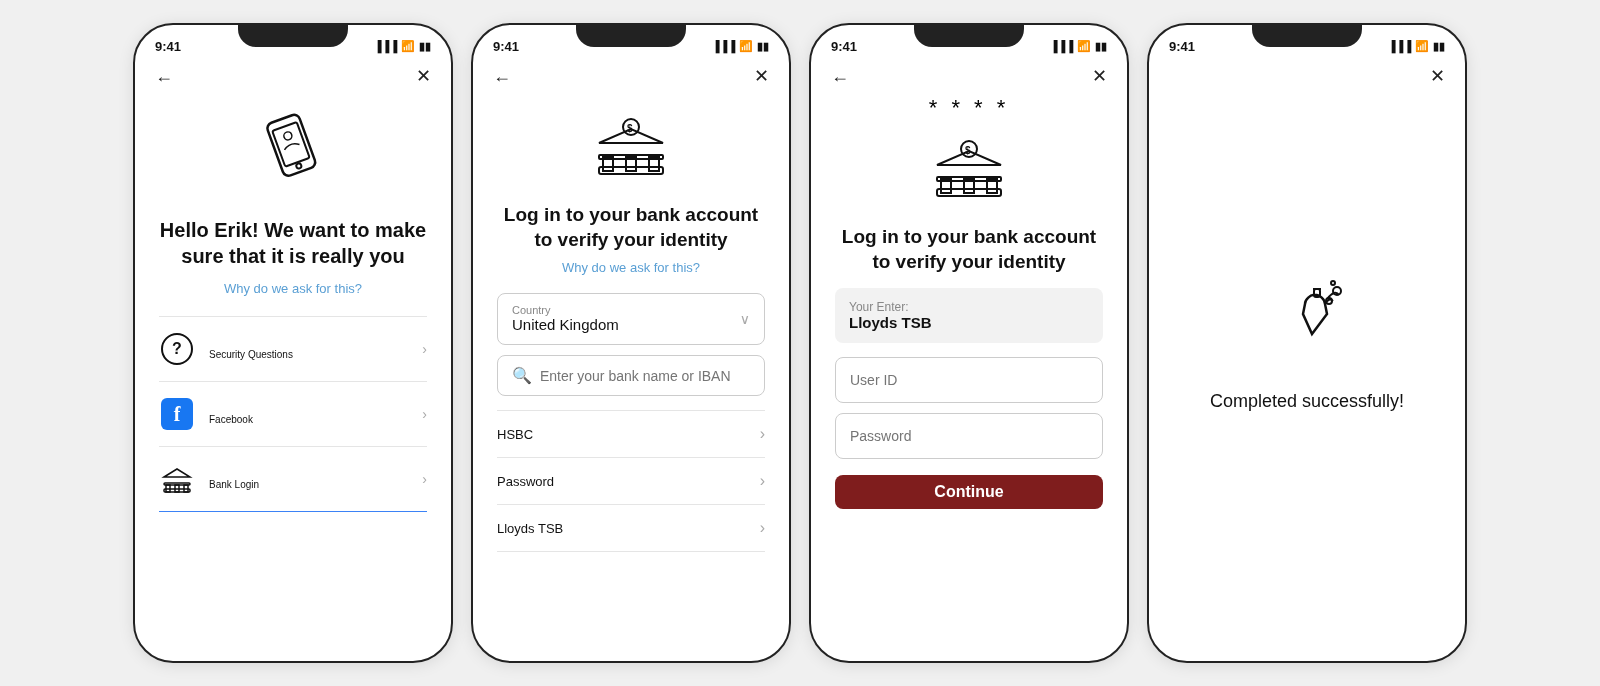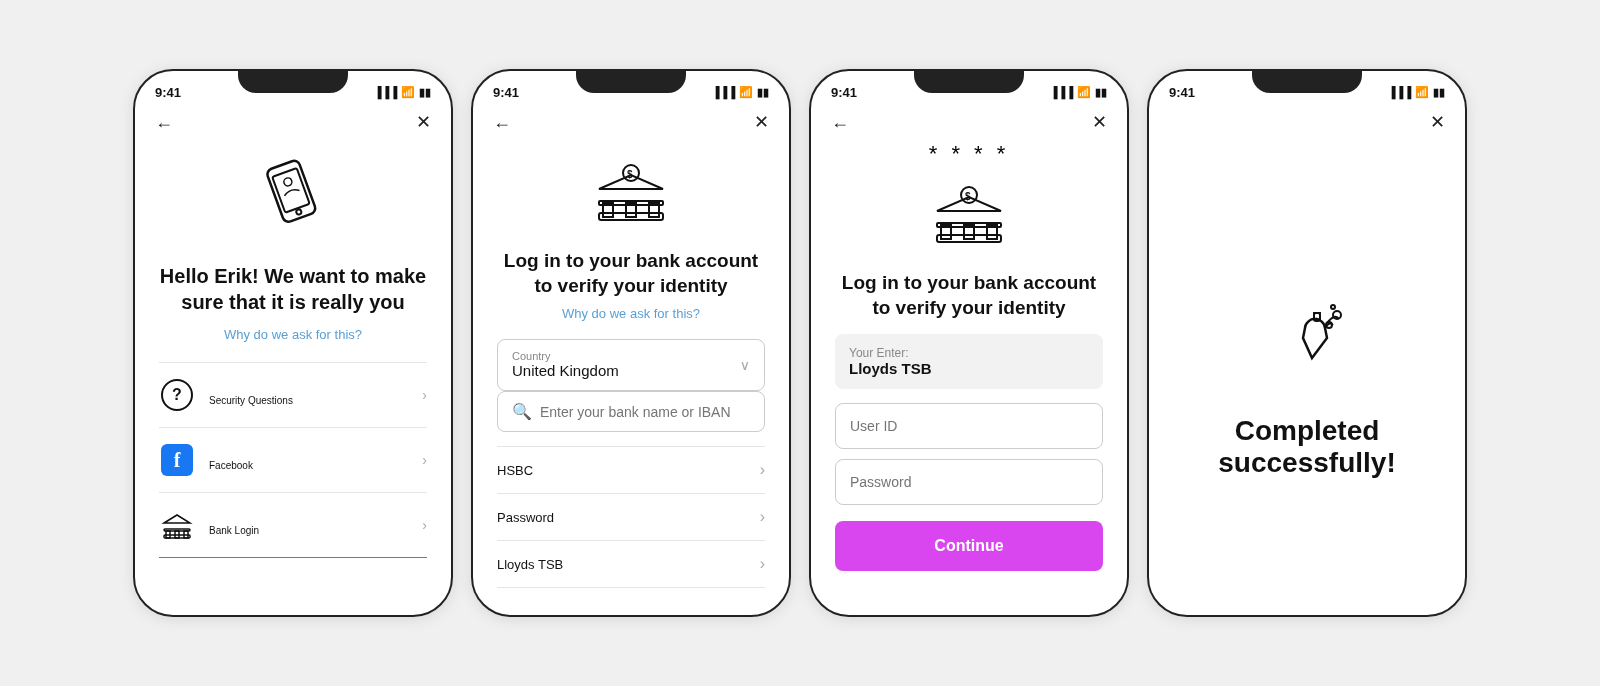--- a/index.html
+++ b/index.html
@@ -8,21 +8,21 @@
       display: flex;
       justify-content: center;
       align-items: center;
       min-height: 100vh;
       font-family: -apple-system, BlinkMacSystemFont, 'Segoe UI', sans-serif;
       gap: 18px;
       padding: 20px;
     }
     .phone {
       width: 320px;
-      height: 548px;
+      height: 640px;
       background: #fff;
       border-radius: 40px;
       border: 2px solid #222;
       position: relative;
       overflow: hidden;
       flex-shrink: 0;
       box-shadow: 0 2px 16px rgba(0,0,0,0.10);
     }
     
     .phone::before {
@@ -74,21 +74,21 @@
     .menu-icon { width: 36px; height: 36px; margin-right: 14px; display: flex; align-items: center; justify-content: center; flex-shrink: 0; }
     .menu-label { flex: 1; font-size: 10px; color: #111; margin-top: 10px; }
     .menu-chevron { color: #aaa; font-size: 14px; }
 
     
     .s2-icon { text-align: center; margin: 10px 0 14px; }
     .s2-title { text-align: center; font-size: 19px; font-weight: 700; color: #111; line-height: 1.3; margin-bottom: 8px; }
     .s2-link { text-align: center; font-size: 13px; color: #5a9fd4; margin-bottom: 18px; cursor: pointer; }
     .dropdown-field {
       border: 1px solid #ccc; border-radius: 8px;
-      padding: 10px 14px; 
+      padding: 10px 14px; margin-bottom: 10px;
       display: flex; align-items: center; justify-content: space-between;
       cursor: pointer;
     }
     .dropdown-label-small { font-size: 11px; color: #888; display: block; }
     .dropdown-value { font-size: 15px; color: #111; }
     .search-field {
       border: 1px solid #ccc; border-radius: 8px;
       padding: 10px 14px; margin-bottom: 14px;
       display: flex; align-items: center; gap: 8px;
       cursor: text;
@@ -114,31 +114,31 @@
       padding: 12px 14px; margin-bottom: 14px;
     }
     .selected-bank-label { font-size: 12px; color: #888; }
     .selected-bank-name { font-size: 15px; color: #111; font-weight: 600; }
     .input-field {
       border: 1px solid #ccc; border-radius: 8px;
       padding: 14px; margin-bottom: 10px;
       font-size: 14px; color: #aaa; width: 100%;
     }
     .continue-btn {
-      background: #d946ef; color: #fff;
+      background: #7f1d1d; color: #fff;
       border: none; border-radius: 8px;
-      width: 100%; padding: 16px;
+      width: 100%; padding: 8px;
       font-size: 16px; font-weight: 600;
       cursor: pointer; margin-top: 6px;
     }
 
     
     .s4-content { display: flex; flex-direction: column; align-items: center; justify-content: center; height: 480px; }
     .s4-icon { margin-bottom: 28px; }
-    .s4-title { font-size: 28px; font-weight: 700; color: #111; text-align: center; }
+    .s4-title { font-size: 18px; font-weight: 400; color: #111; text-align: center; }
 
     
     .fb-icon { background: #1877F2; border-radius: 6px; width: 32px; height: 32px; display: flex; align-items: center; justify-content: center; }
     .fb-icon span { color: #fff; font-size: 20px; font-weight: 900; line-height: 1; font-family: Georgia, serif; }
 
     
     .q-icon { width: 32px; height: 32px; border: 2px solid #111; border-radius: 50%; display: flex; align-items: center; justify-content: center; font-size: 16px; font-weight: 700; color: #111; }
   </style>
 </head>
 <body>

